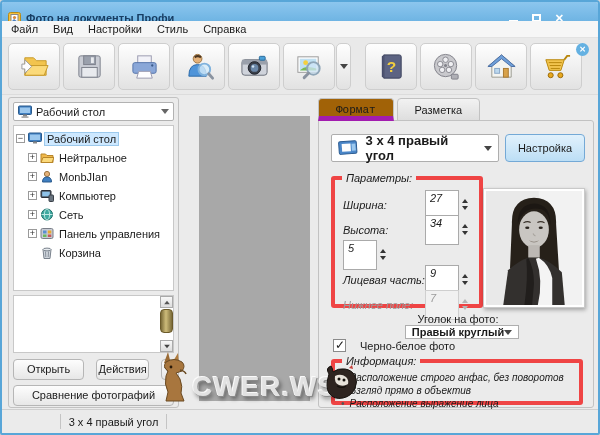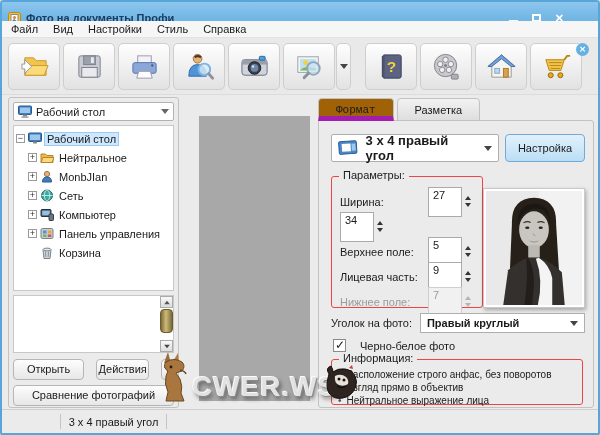--- a/index.html
+++ b/index.html
@@ -76,37 +76,37 @@
     border-radius:4px 4px 0 0; background:linear-gradient(#f2f2f2,#dedede); margin-right:3px; }
   .tab.active { background:#a16207; border-bottom:5px solid #a21caf;font-family:Liberation Mono, monospace; }
   .rpanel { position:absolute; left:316px; top:118px; width:276px; height:288px;
     border:1px solid #c2c2c2; border-radius:0 3px 3px 3px; background:#ebebeb; z-index:2; }
   .fmtcombo { position:absolute; left:12px; top:13px; width:168px; height:28px; background:#fff;
     border:1px solid #aeaeae; border-radius:2px; display:flex; align-items:center; padding:0 6px; gap:6px; }
   .fmtcombo .fmt-text { font-size:13px; font-weight:bold; }
   .fmtcombo .caret { margin-left:auto; }
   .cfgbtn { position:absolute; right:8px; top:13px; width:80px; height:28px; text-align:center; line-height:26px;
     background:linear-gradient(#e1f1fc,#bcdef5); border:1px solid #74a9d6; border-radius:4px; }
-  .groupbox { position:absolute; border:1px solid #ef4444; border-radius:3px; }
+  .groupbox { position:absolute; border:4px solid #ef4444; border-radius:3px;font-style:italic; }
   .legend { position:absolute; top:-8px; left:7px; background:#ebebeb; padding:0 4px; }
   .gb-params { left:12px; top:55px; width:152px; height:132px; padding:12px 8px 0 8px; }
   .prow { display:flex; align-items:center; height:25px; }
   .prow .plabel { flex:1; }
   .numbox { width:34px; height:30px; background:#fff; border:1px solid #aaa; padding:1px 4px 0 4px; }
   .spin { width:12px; height:17px; display:flex; flex-direction:column; align-items:center; justify-content:center; gap:3px; }
   .sp-up { width:0; height:0; border-left:3px solid transparent; border-right:3px solid transparent; border-bottom:4px solid #333; }
   .sp-dn { width:0; height:0; border-left:3px solid transparent; border-right:3px solid transparent; border-top:4px solid #333; }
   .prow.disabled .plabel { color:#9b9b9b; }
   .prow.disabled .numbox { background:#f1f1f1; border-color:#cfcfcf; color:#9b9b9b; }
   .prow.disabled .sp-up { border-bottom-color:#b5b5b5; }
   .prow.disabled .sp-dn { border-top-color:#b5b5b5; }
   .photo { position:absolute; right:8px; top:67px; width:102px; height:120px; background:#fff;
     border:1px solid #cicic1; border:1px solid #c9c9c9; box-shadow:1px 2px 4px rgba(0,0,0,.3); padding:2px; }
   .photo svg { width:100%; height:100%; display:block; }
-  .cornerrow { position:absolute; left:12px; top:192px; right:8px; display:flex; align-items:center; }
+  .cornerrow { position:absolute; left:12px; top:192px; right:8px; display:flex; align-items:center;flex-direction:column; }
   .cornercombo { margin-left:8px; flex:1; height:20px; background:#fff; border:1px solid #aeaeae;
     display:flex; align-items:center; padding:0 6px; font-weight:bold; }
   .cornercombo .caret { margin-left:auto; }
   .checkrow { position:absolute; left:14px; top:218px; display:flex; align-items:center; gap:14px; }
   .checkbox { width:13px; height:13px; background:#fff; border:1px solid #8a8a8a; position:relative; }
   .checkbox.checked::before { content:"✓"; position:absolute; left:1px; top:-2px; font-size:12px; color:#222; }
   .gb-info { left:12px; top:238px; width:252px; height:46px; padding:8px 6px 0 6px; }
   .inforow { font-size:10px; line-height:13px; display:flex; gap:5px; }
   .inforow .bullet { color:#555; }
   
@@ -282,34 +282,34 @@
         <span class="expander plus"></span>
         <svg class="ticon" viewBox="0 0 14 13">
           <circle cx="7" cy="4" r="2.6" fill="#e5b27a" stroke="#9a7340"></circle>
           <path d="M2.5 12 q0 -5 4.5 -5 q4.5 0 4.5 5 z" fill="#3f7fc1" stroke="#2a5a8c"></path>
         </svg>
         <span class="tlabel">MonbJIan</span>
       </div>
       <div class="trow child">
         <span class="expander plus"></span>
         <svg class="ticon" viewBox="0 0 14 13">
+          <rect x="1" y="1.5" width="10" height="7" rx="1" fill="#4a5560" stroke="#2a3038"></rect>
+          <rect x="2.2" y="2.7" width="7.6" height="4.6" fill="#8ec2e8"></rect>
+          <rect x="9" y="6" width="4.5" height="6.5" rx="0.8" fill="#6a7580" stroke="#3a4048"></rect>
+        </svg>
+        <span class="tlabel">Компьютер</span>
+      </div>
+      <div class="trow child">
+        <span class="expander plus"></span>
+        <svg class="ticon" viewBox="0 0 14 13">
           <circle cx="7" cy="6.5" r="5.5" fill="#3fa8a0" stroke="#24726c"></circle>
           <ellipse cx="7" cy="6.5" rx="2.6" ry="5.5" fill="none" stroke="#bfe8e4"></ellipse>
           <line x1="1.5" y1="6.5" x2="12.5" y2="6.5" stroke="#bfe8e4"></line>
         </svg>
         <span class="tlabel">Сеть</span>
-      </div>
-      <div class="trow child">
-        <span class="expander plus"></span>
-        <svg class="ticon" viewBox="0 0 14 13">
-          <rect x="1" y="1.5" width="10" height="7" rx="1" fill="#4a5560" stroke="#2a3038"></rect>
-          <rect x="2.2" y="2.7" width="7.6" height="4.6" fill="#8ec2e8"></rect>
-          <rect x="9" y="6" width="4.5" height="6.5" rx="0.8" fill="#6a7580" stroke="#3a4048"></rect>
-        </svg>
-        <span class="tlabel">Компьютер</span>
       </div>
       <div class="trow child">
         <span class="expander plus"></span>
         <svg class="ticon" viewBox="0 0 14 13">
           <rect x="1" y="1.5" width="12" height="10" rx="1.5" fill="#c8ccd4" stroke="#7a7f88"></rect>
           <rect x="3" y="3.5" width="3.5" height="3" fill="#5a8fd0"></rect>
           <rect x="7.8" y="3.5" width="3.5" height="3" fill="#e8a830"></rect>
           <rect x="3" y="7.5" width="3.5" height="2.5" fill="#6ab860"></rect>
           <rect x="7.8" y="7.5" width="3.5" height="2.5" fill="#c85a5a"></rect>
         </svg>
@@ -373,28 +373,28 @@
       <span class="legend">Параметры:</span>
       <div class="prow">
         <span class="plabel">Ширина:</span>
         <div class="numbox">27</div>
         <div class="spin">
             <div class="sp-up"></div>
             <div class="sp-dn"></div>
           </div>
       </div>
       <div class="prow">
+        <span class="plabel">Высота:</span>
         <div class="numbox">34</div>
         <div class="spin">
             <div class="sp-up"></div>
             <div class="sp-dn"></div>
           </div>
       </div>
       <div class="prow">
-        <span class="plabel">Верхнее поле:</span>
         <div class="numbox">5</div>
         <div class="spin">
             <div class="sp-up"></div>
             <div class="sp-dn"></div>
           </div>
       </div>
       <div class="prow">
         <span class="plabel">Лицевая часть:</span>
         <div class="numbox">9</div>
         <div class="spin">
@@ -450,21 +450,21 @@
       <div class="inforow">
           <span class="bullet">•</span>
           <span>Расположение строго анфас, без поворотов</span>
         </div>
       <div class="inforow">
           <span class="bullet">•</span>
           <span>Взгляд прямо в объектив</span>
         </div>
       <div class="inforow">
           <span class="bullet">•</span>
-          <span>Нейтральное выражение лица</span>
+          <span>Расположение выражение лица</span>
         </div>
     </div>
   </div>
 
   <div class="statusbar">
     <div class="sb-cell1"></div>
     <div class="sb-div"></div>
     <div class="sb-cell2">3 x 4 правый угол</div>
     <div class="sb-div"></div>
   </div>

